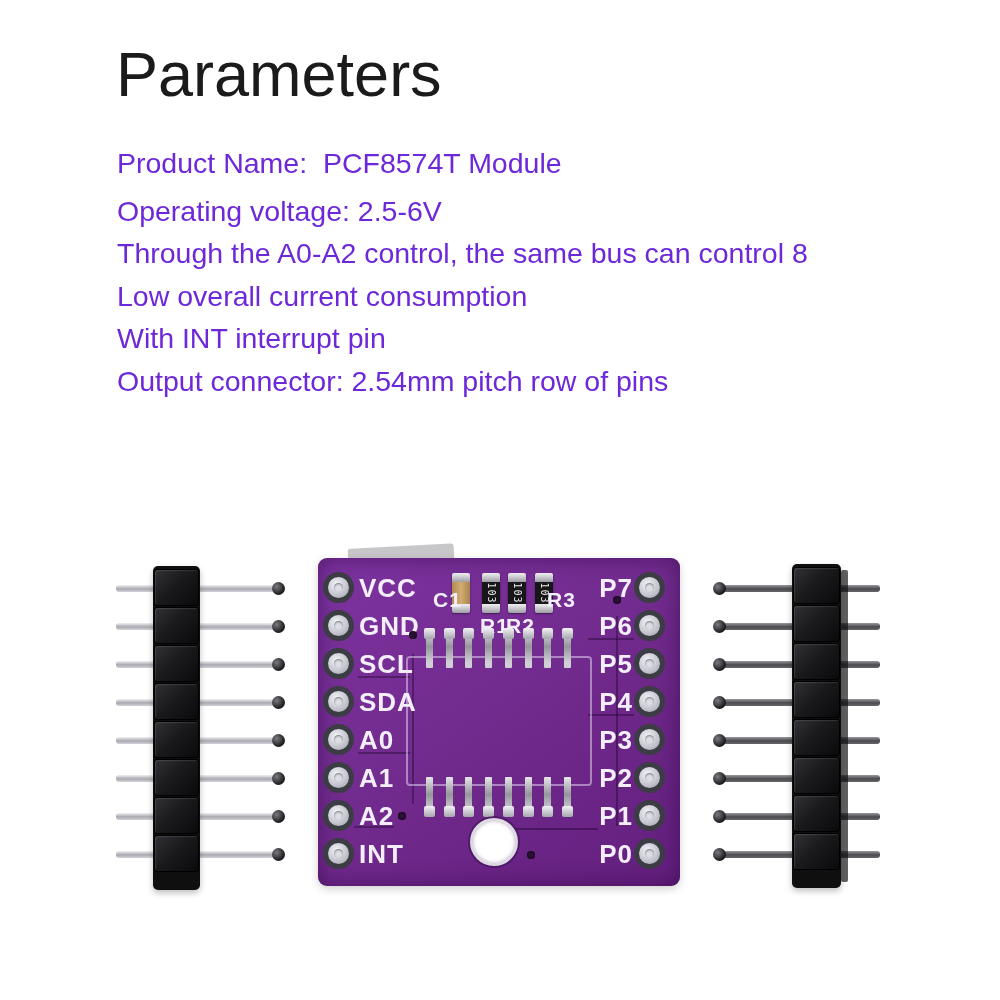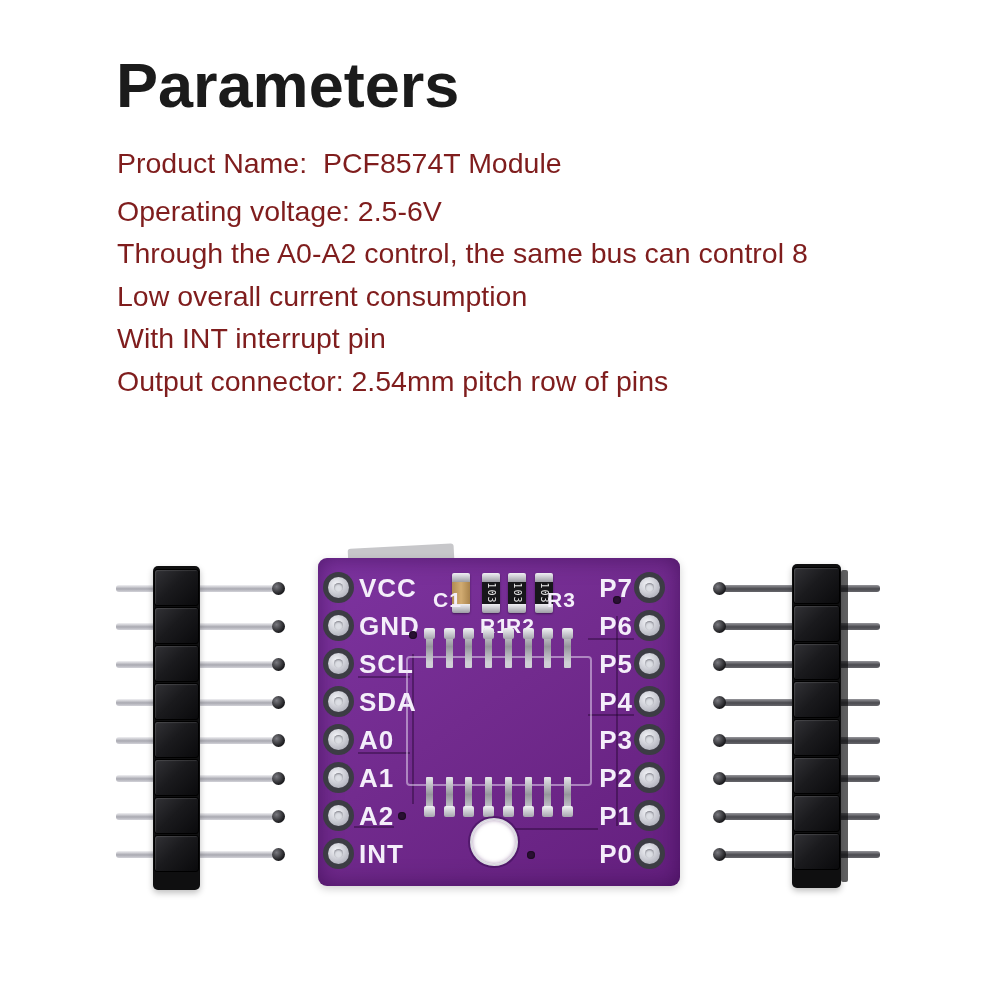--- a/index.html
+++ b/index.html
@@ -1,23 +1,23 @@
 <!DOCTYPE html>
 <html><head>
 <meta charset="utf-8">
 <style>
   * { margin:0; padding:0; box-sizing:border-box; }
   html,body { width:1000px; height:1000px; background:#fff; overflow:hidden;
               font-family:"Liberation Sans", sans-serif; }
   .page { position:relative; width:1000px; height:1000px; background:#ffffff; }
 
   
-  .title { position:absolute; left:116px; top:38px; font-size:63px; font-weight:700;
-           color:#1b1b1b; letter-spacing:0px;margin-top:11px; }
-  .params { position:absolute; left:117px; top:142px; color:#7f1d1d; }
+  .title { position:absolute; left:116px; top:38px; font-size:63px; font-weight:400;
+           color:#1b1b1b; letter-spacing:0px; }
+  .params { position:absolute; left:117px; top:142px; color:#6d28d9; }
   .param-line { font-size:28.5px; line-height:42.5px; white-space:pre; }
   .param-line:first-child { margin-bottom:5px; }
 
   
   .photo { position:absolute; left:0; top:540px; width:980px; height:380px; }
 
   .gray-wedge { position:absolute; left:348px; top:6px; width:106px; height:18px;
                 background:#c7c7ca; border-radius:3px; transform:rotate(-3deg); z-index:0; }
 
   

